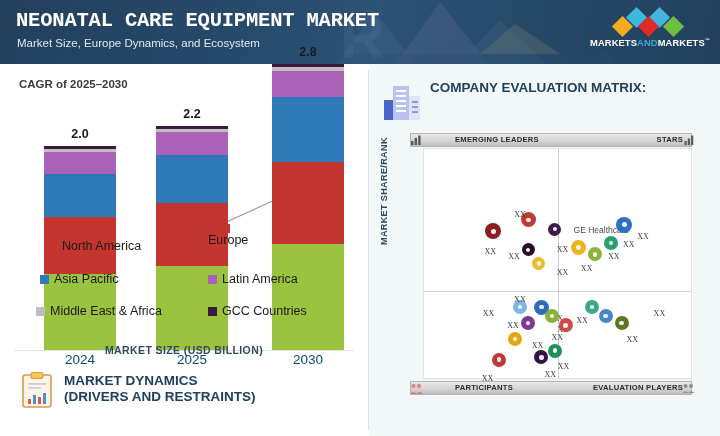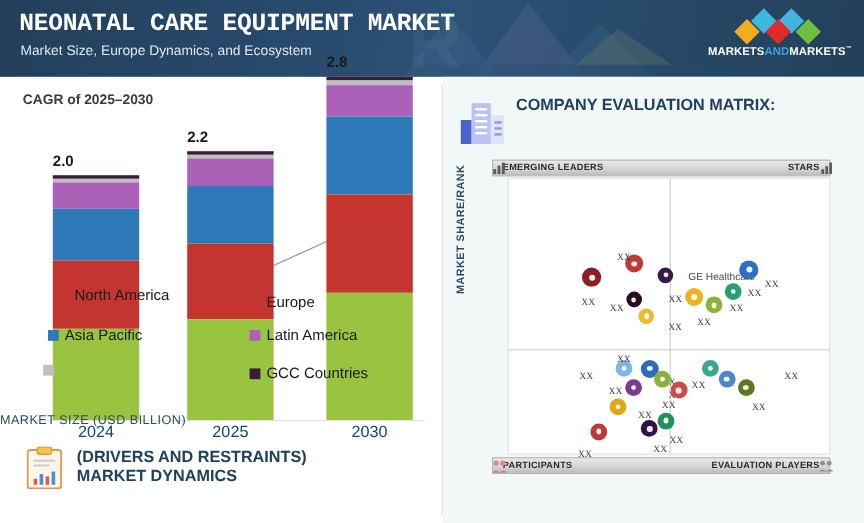--- a/index.html
+++ b/index.html
@@ -102,21 +102,21 @@
     position: absolute;
     width: 72px;
     bottom: 0;
     display: flex;
     flex-direction: column;
   }
   .seg { width: 100%; }
   .bar-value {
     position: absolute;
     width: 72px;
-    text-align: left;
+    text-align: center;
     font-size: 12.5px; font-weight: bold; color: #1a1a1a;
   }
   .axis-line {
     position: absolute; left: 14px; top: 286px;
     width: 340px; height: 1px; background: #e3e3e3;
   }
   .x-tick {
     position: absolute; top: 288px;
     width: 72px; text-align: center;
     font-size: 13.5px; color: #0c4a6e;
@@ -132,22 +132,22 @@
     display: flex; align-items: center;
   }
   .legend-swatch {
     width: 9px; height: 9px; margin-right: 5px; display: inline-block;
     flex: 0 0 auto;
   }
   .legend-swatch.hidden { visibility: hidden; }
 
   .axis-title {
     position: absolute; left: 0; top: 344px; width: 368px;
-    text-align: left;
-    font-size: 10.5px; font-weight: normal; letter-spacing: .4px;
+    text-align: center;
+    font-size: 10.5px; font-weight: bold; letter-spacing: .4px;
     color: #2f4a60;
   }
 
   
   .dynamics { position: absolute; left: 22px; top: 370px; width: 340px; height: 56px; }
   .clipboard { position: absolute; left: 0; top: 2px; width: 30px; height: 36px; }
   .dynamics-text {
     position: absolute; left: 42px; top: 3px;
     font-size: 13.5px; font-weight: bold; color: #20415e;
     line-height: 1.22;
@@ -172,21 +172,21 @@
     background: linear-gradient(180deg,#e9e9e9 0%,#d3d3d3 60%,#bcbcbc 100%);
     border: 1px solid #b4b4b4;
   }
   .band-top { top: 0; }
   .band-bottom { bottom: 0; }
   .band-label {
     position: absolute; top: 1px;
     font-size: 7.6px; font-weight: bold; letter-spacing: .25px;
     color: #2b2b2b; white-space: nowrap;
   }
-  .band-label.left { left: 8px; }
+  .band-label.left { left: 8px; padding-left: 36px; }
   .band-label.right { right: 8px; }
   .plot {
     position: absolute; left: 25px; top: 15px;
     width: 269px; height: 231px;
     background: #ffffff;
     border: 1px solid #e2e2e2;
   }
   .plot-vline {
     position: absolute; left: 50%; top: 0; width: 1px; height: 100%;
     background: #cfcfcf;
@@ -301,34 +301,35 @@
         <div class="x-tick" style="left: 156px;">2025</div>
         <div class="x-tick" style="left: 272px;">2030</div>
       </div>
   </div>
 
   <div id="legend-host">
       <div class="legend-item" style="left: 48px; top: 239px;">
         <span class="legend-swatch hidden" style="background: rgb(154, 196, 63);"></span>
         <span>North America</span>
       </div>
-      <div class="legend-item" style="left: 208px; top: 245px;">
+      <div class="legend-item" style="left: 208px; top: 224px; flex-direction: column;">
         <span class="legend-swatch" style="background: rgb(196, 53, 47);"></span>
         <span>Europe</span>
       </div>
       <div class="legend-item" style="left: 40px; top: 272px;">
         <span class="legend-swatch" style="background: rgb(46, 121, 184);"></span>
         <span>Asia Pacific</span>
       </div>
       <div class="legend-item" style="left: 208px; top: 272px;">
         <span class="legend-swatch" style="background: rgb(172, 97, 184);"></span>
         <span>Latin America</span>
       </div>
       <div class="legend-item" style="left: 36px; top: 304px;">
         <span class="legend-swatch" style="background: rgb(191, 191, 191);"></span>
+        <span>Middle East &amp; Africa</span>
       </div>
       <div class="legend-item" style="left: 208px; top: 304px;">
         <span class="legend-swatch" style="background: rgb(59, 27, 59);"></span>
         <span>GCC Countries</span>
       </div>
     </div>
 
   <div class="axis-title">MARKET SIZE (USD BILLION)</div>
 
   <div class="dynamics">
@@ -336,22 +337,22 @@
       <rect x="1" y="3" width="28" height="32" rx="2.5" fill="#fdf6e6" stroke="#d99a4e" stroke-width="1.6"></rect>
       <rect x="9" y="0.5" width="12" height="6" rx="2" fill="#f5c84a" stroke="#d99a4e" stroke-width="1.2"></rect>
       <rect x="6" y="11" width="18" height="1.8" fill="#c9cfd6"></rect>
       <rect x="6" y="15" width="13" height="1.8" fill="#c9cfd6"></rect>
       <rect x="6" y="27" width="3" height="5" fill="#e05a4a"></rect>
       <rect x="11" y="23" width="3" height="9" fill="#4a8ed6"></rect>
       <rect x="16" y="25" width="3" height="7" fill="#e05a4a"></rect>
       <rect x="21" y="21" width="3" height="11" fill="#4a8ed6"></rect>
     </svg>
     <div class="dynamics-text">
+      <div>MARKET DYNAMICS</div>
       <div>(DRIVERS AND RESTRAINTS)</div>
-      <div>MARKET DYNAMICS</div>
     </div>
   </div>
 
   <svg class="building-icon" viewBox="0 0 42 40">
     <rect x="3" y="18" width="9" height="20" fill="#4a63c8"></rect>
     <rect x="12" y="4" width="16" height="34" fill="#b9c2f0"></rect>
     <rect x="28" y="14" width="11" height="24" fill="#dfe4fb"></rect>
     <g fill="#ffffff">
       <rect x="15" y="8" width="10" height="2"></rect>
       <rect x="15" y="13" width="10" height="2"></rect>

